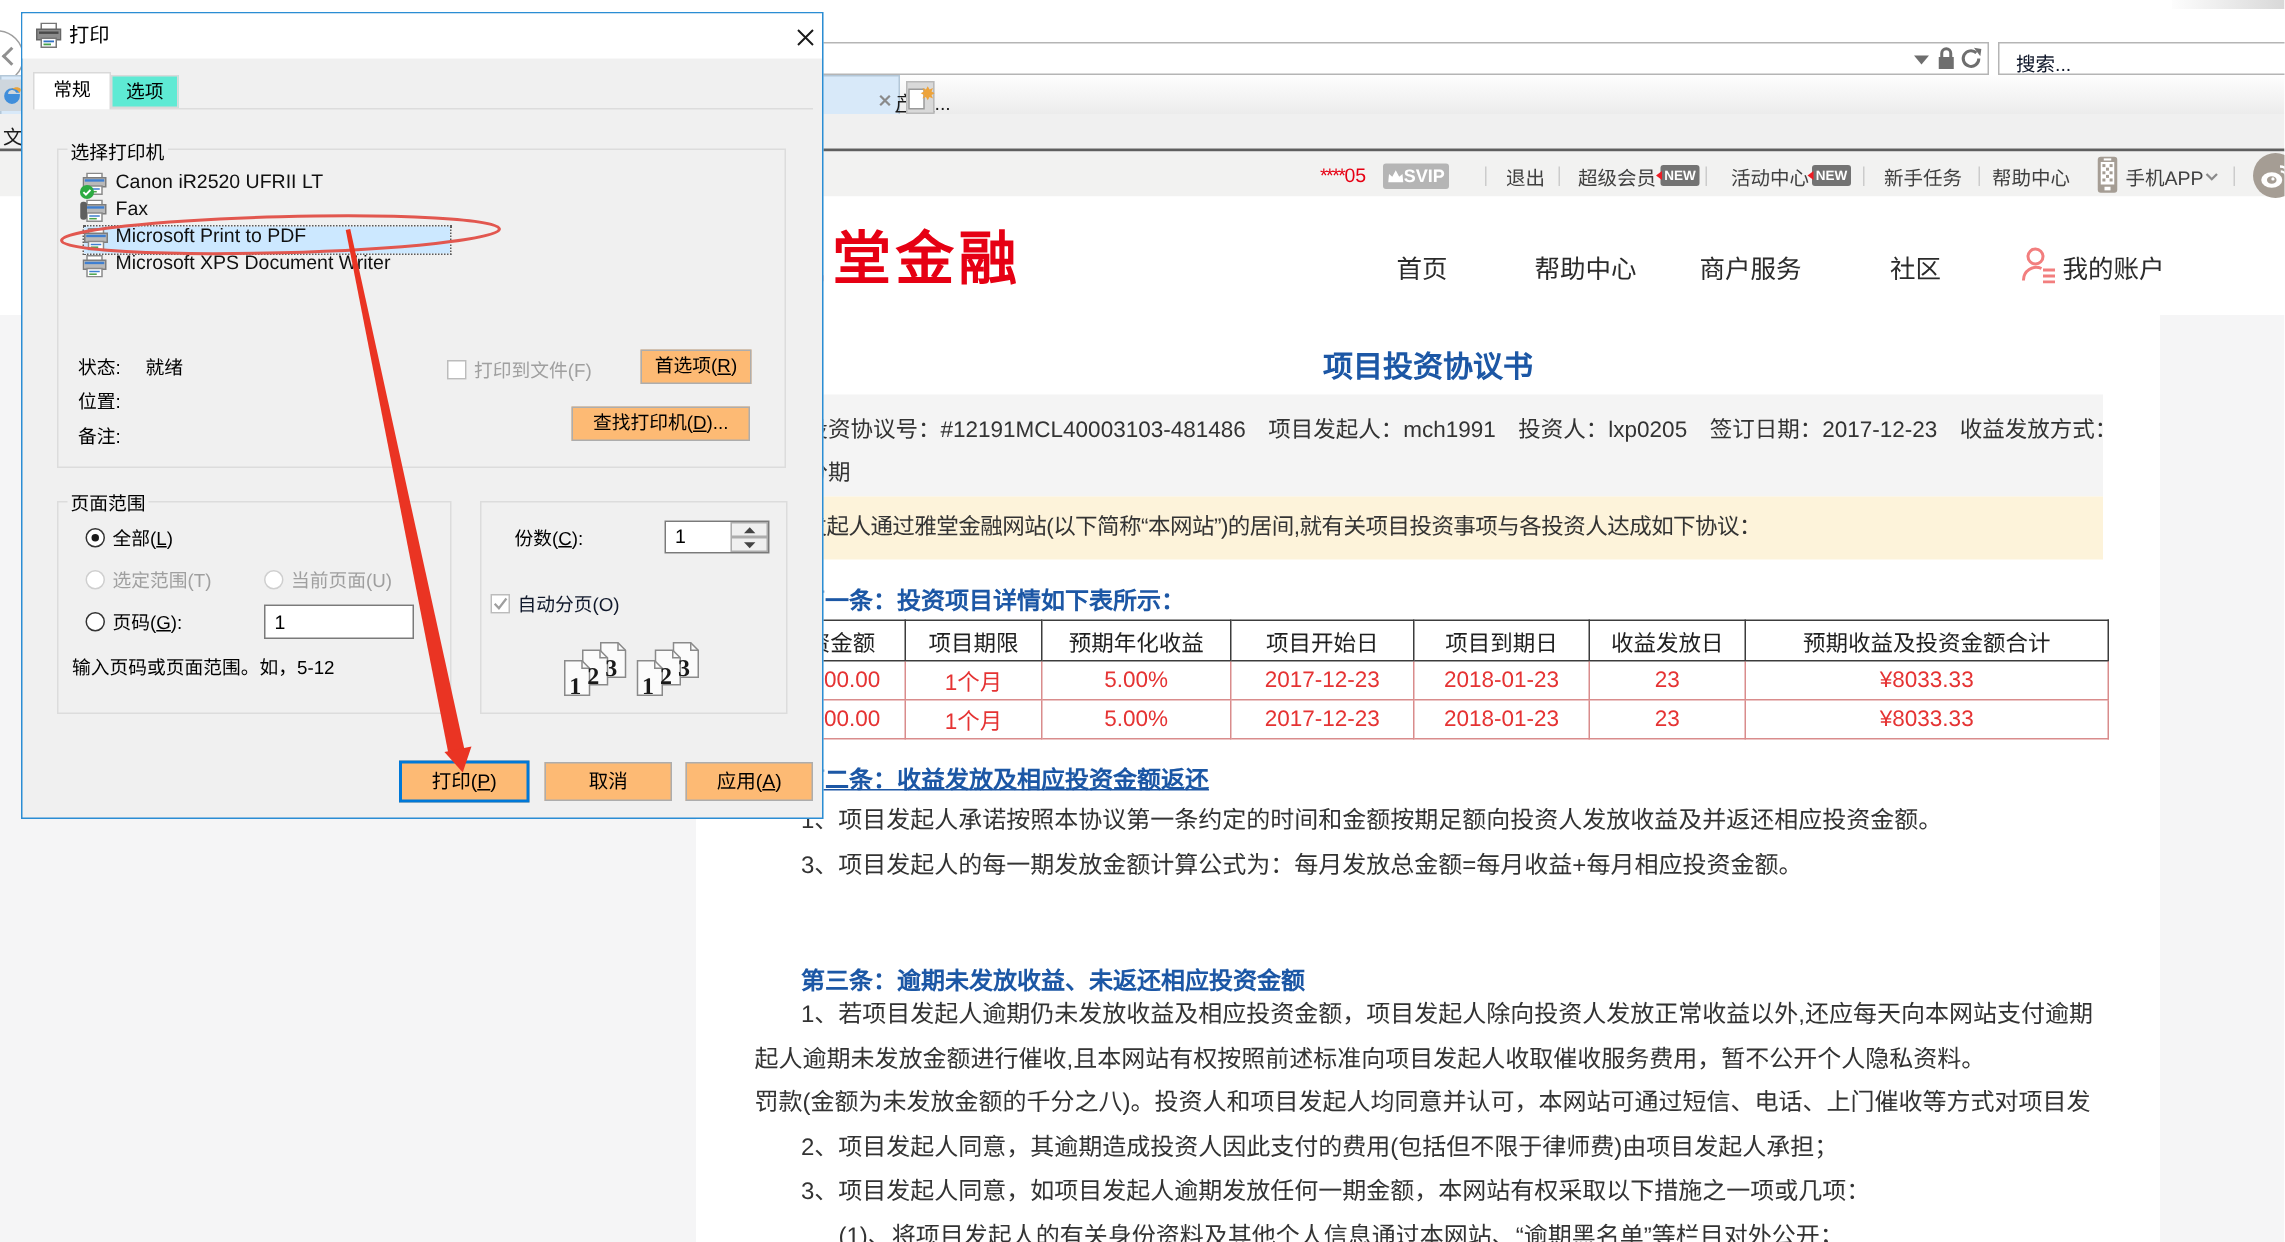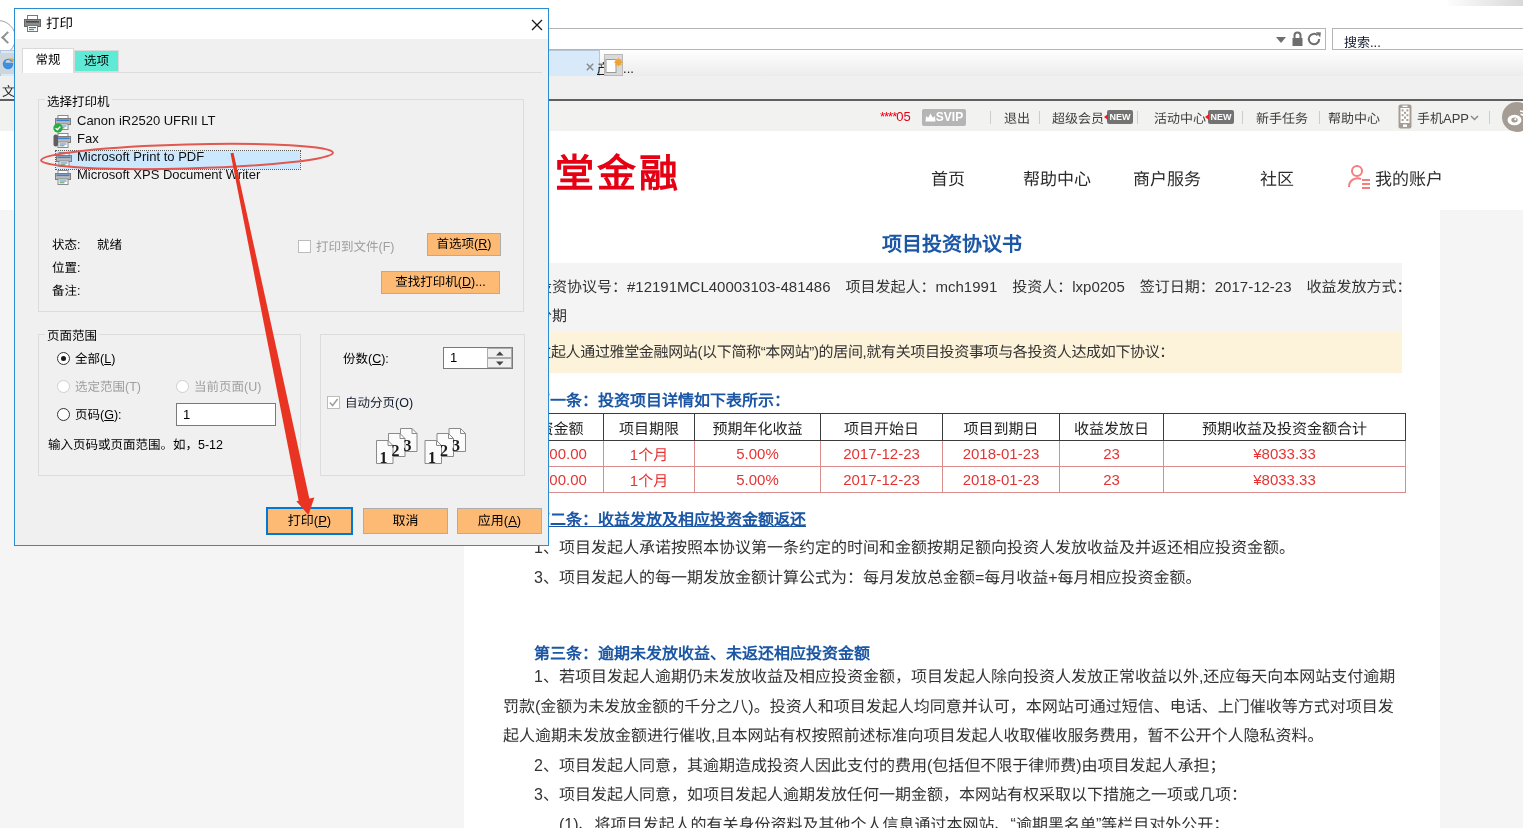--- a/index.html
+++ b/index.html
@@ -206,22 +206,22 @@
 
   <div class="abs" style="left:503px;top:533px;width:905px;font-size:16px;color:#333;line-height:29.5px;white-space:nowrap;">
     <div style="padding-left:31px;">1、项目发起人承诺按照本协议第一条约定的时间和金额按期足额向投资人发放收益及并返还相应投资金额。</div>
     <div style="padding-left:31px;">3、项目发起人的每一期发放金额计算公式为：每月发放总金额=每月收益+每月相应投资金额。</div>
   </div>
 
   <div class="abs" style="left:534px;top:640px;font-size:16px;font-weight:bold;color:#1c57a5;">第三条：逾期未发放收益、未返还相应投资金额</div>
 
   <div class="abs" style="left:503px;top:662px;width:905px;font-size:16px;color:#333;line-height:29.5px;white-space:nowrap;">
     <div style="padding-left:31px;">1、若项目发起人逾期仍未发放收益及相应投资金额，项目发起人除向投资人发放正常收益以外,还应每天向本网站支付逾期</div>
+    <div>起人逾期未发放金额进行催收,且本网站有权按照前述标准向项目发起人收取催收服务费用，暂不公开个人隐私资料。</div>
     <div>罚款(金额为未发放金额的千分之八)。投资人和项目发起人均同意并认可，本网站可通过短信、电话、上门催收等方式对项目发</div>
-    <div>起人逾期未发放金额进行催收,且本网站有权按照前述标准向项目发起人收取催收服务费用，暂不公开个人隐私资料。</div>
     <div style="padding-left:31px;">2、项目发起人同意，其逾期造成投资人因此支付的费用(包括但不限于律师费)由项目发起人承担；</div>
     <div style="padding-left:31px;">3、项目发起人同意，如项目发起人逾期发放任何一期金额，本网站有权采取以下措施之一项或几项：</div>
     <div style="padding-left:56px;">(1)、将项目发起人的有关身份资料及其他个人信息通过本网站、“逾期黑名单”等栏目对外公开；</div>
   </div>
 
   <div class="abs" id="dlg" style="left:14px;top:8px;width:535px;height:538px;background:#f0f0f0;border:1px solid #2a8dd4;font-size:12.5px;color:#000;">
 
     <div class="abs" style="left:0;top:0;width:533px;height:30px;background:#fff;"></div>
     <svg class="abs" style="left:9px;top:6px;" width="17" height="17" viewBox="0 0 17 17">
       <rect x="3.5" y="0.5" width="10" height="4.5" fill="#fff" stroke="#777"></rect>

